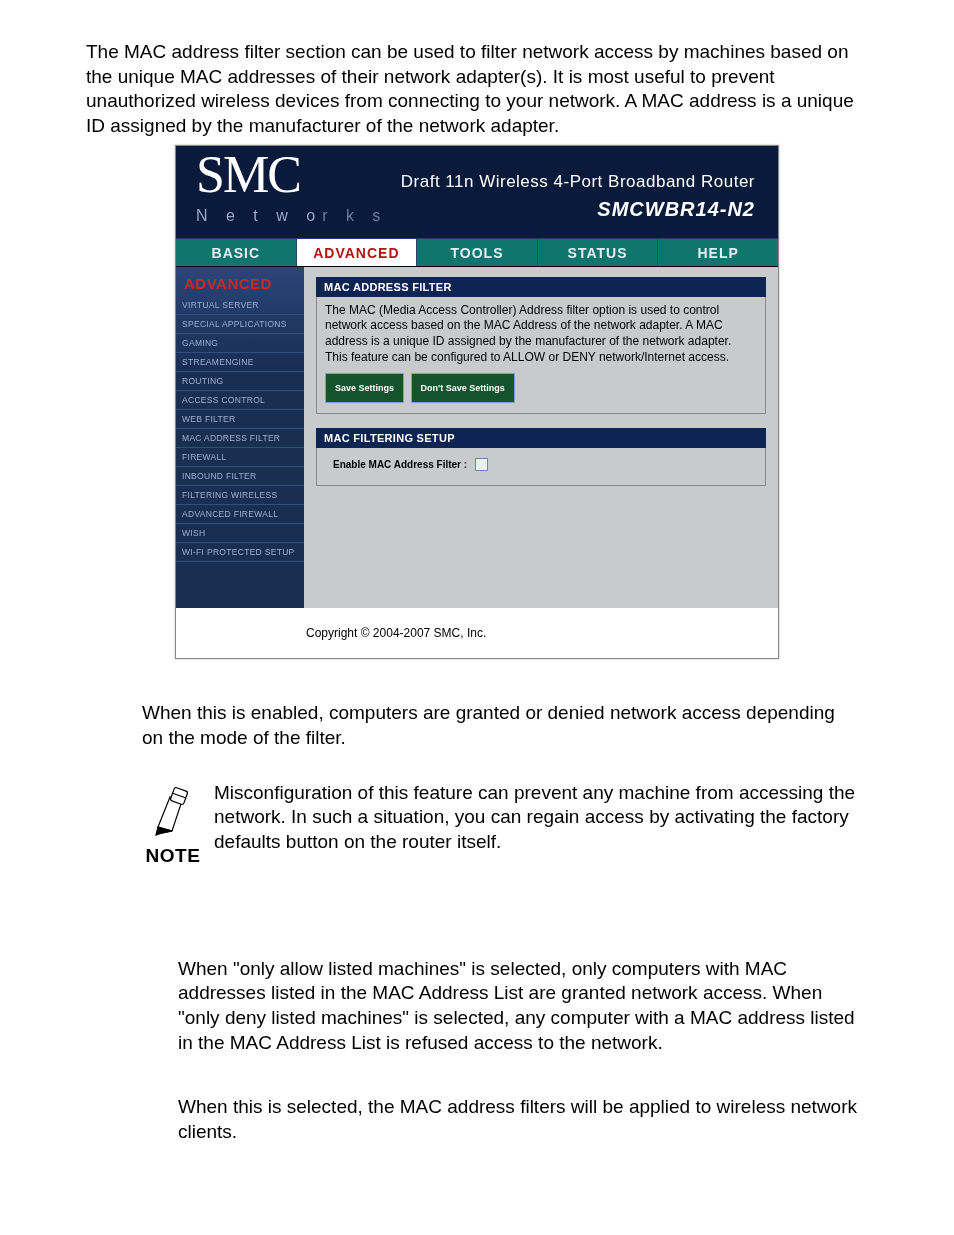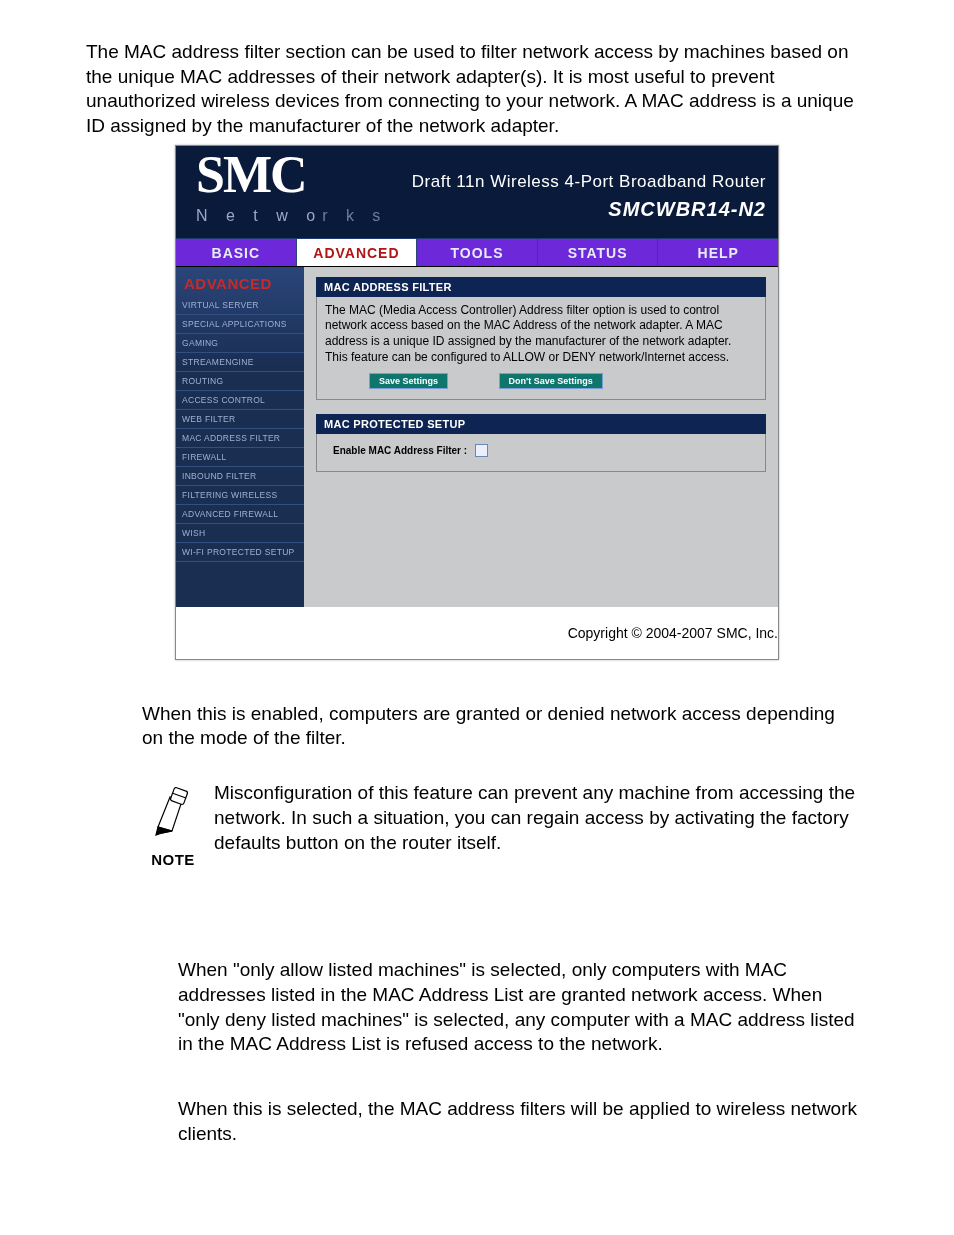--- a/index.html
+++ b/index.html
@@ -35,57 +35,56 @@
     height: 92px;
     box-sizing: border-box;
   }
   .smc-logo {
     position: absolute;
     left: 20px;
     top: 6px;
   }
   .smc-logo .big {
     font-family: "Times New Roman", serif;
-    font-weight: bold;
+    font-weight: normal;
     font-size: 52px;
     letter-spacing: -2px;
     line-height: 0.9;
   }
   .smc-logo .net {
     font-family: Arial, sans-serif;
     font-size: 16px;
     letter-spacing: 7px;
     color: #9aa8c8;
     margin-top: 8px;
   }
   .smc-logo .net .gray { color: #6d7e9e; text-align: right; }
   .router-titles {
     position: absolute;
-    right: 12px;
+    right: 23px;
     top: 26px;
     text-align: right;
   }
   .router-titles .t1 {
     font-size: 17px;
     letter-spacing: 0.5px;
     font-weight: normal;
   }
   .router-titles .t2 {
     font-size: 20px;
     font-style: italic;
     font-weight: bold;
     letter-spacing: 1px;
     margin-top: 6px;
   }
   .router-nav {
-    background: #6d28d9;
+    background: #0f766e;
     display: flex;
     border-top: 1px solid #1e3a6e;
     border-bottom: 1px solid #000;
-    justify-content: flex-end;
   }
   .router-nav .tab {
     flex: 1;
     text-align: center;
     padding: 6px 0 5px 0;
     font-size: 14px;
     font-weight: bold;
     letter-spacing: 1px;
     color: #e6ecf7;
     border-right: 1px solid #2a4579;
@@ -144,47 +143,46 @@
     padding: 6px 8px 10px 8px;
     margin-bottom: 14px;
   }
   .desc {
     font-size: 12px;
     line-height: 1.3;
     margin-bottom: 8px;
   }
   .btn {
     display: inline-block;
-    background: #0f766e;
+    background: #14532d;
     color: #fff;
     border: 1px solid #7e9dd4;
     font-size: 9px;
     font-weight: bold;
-    padding: 2px 9px;
+    padding: 9px 9px;
     margin-right: 4px;
     cursor: pointer;
-    margin-left: 44px;
   }
   .setup-row {
     display: flex;
     align-items: center;
     padding: 4px 8px;
     font-weight: bold;
     font-size: 10px;
   }
   .setup-row .lbl { margin-right: 8px; }
   .chk {
     width: 11px; height: 11px;
     background: #e9f0fb;
     border: 1px solid #6b87b8;
     display: inline-block;
   }
   .copyright {
-    text-align: right;
-    font-size: 14px;
+    text-align: left;
+    font-size: 12px;
     padding: 18px 0 18px 130px;
   }
 
   .para {
     font-size: 19px;
     line-height: 1.3;
     margin: 42px 0 0 56px;
     width: 700px;
   }
   .note-row {
@@ -194,23 +192,23 @@
     width: 720px;
   }
   .note-icon {
     width: 62px;
     flex-shrink: 0;
     text-align: center;
   }
   .note-icon svg { display: block; margin: 0 auto; }
   .note-icon .ntext {
     font-weight: bold;
-    font-size: 15px;
+    font-size: 19px;
     letter-spacing: 0.5px;
-    margin-top: 12px;
+    margin-top: 6px;
   }
   .note-body {
     font-size: 19px;
     line-height: 1.3;
     margin-left: 10px;
   }
   .para2 {
     font-size: 19px;
     line-height: 1.3;
     margin: 90px 0 0 92px;
@@ -274,21 +272,21 @@
         <div>
           <div class="section-bar">MAC ADDRESS FILTER</div>
           <div class="section-box">
             <div class="desc">The MAC (Media Access Controller) Address filter option is used to control network access based on the MAC Address of the network adapter. A MAC address is a unique ID assigned by the manufacturer of the network adapter. This feature can be configured to ALLOW or DENY network/Internet access.</div>
             <span class="btn">Save Settings</span>
             <span class="btn">Don't Save Settings</span>
           </div>
         </div>
 
         <div>
-          <div class="section-bar">MAC PROTECTED SETUP</div>
+          <div class="section-bar">MAC FILTERING SETUP</div>
           <div class="section-box" style="min-height:18px;">
             <div class="setup-row">
               <span class="lbl">Enable MAC Address Filter :</span>
               <span class="chk"></span>
             </div>
           </div>
         </div>
 
         <div style="height:100px;"></div>
 

